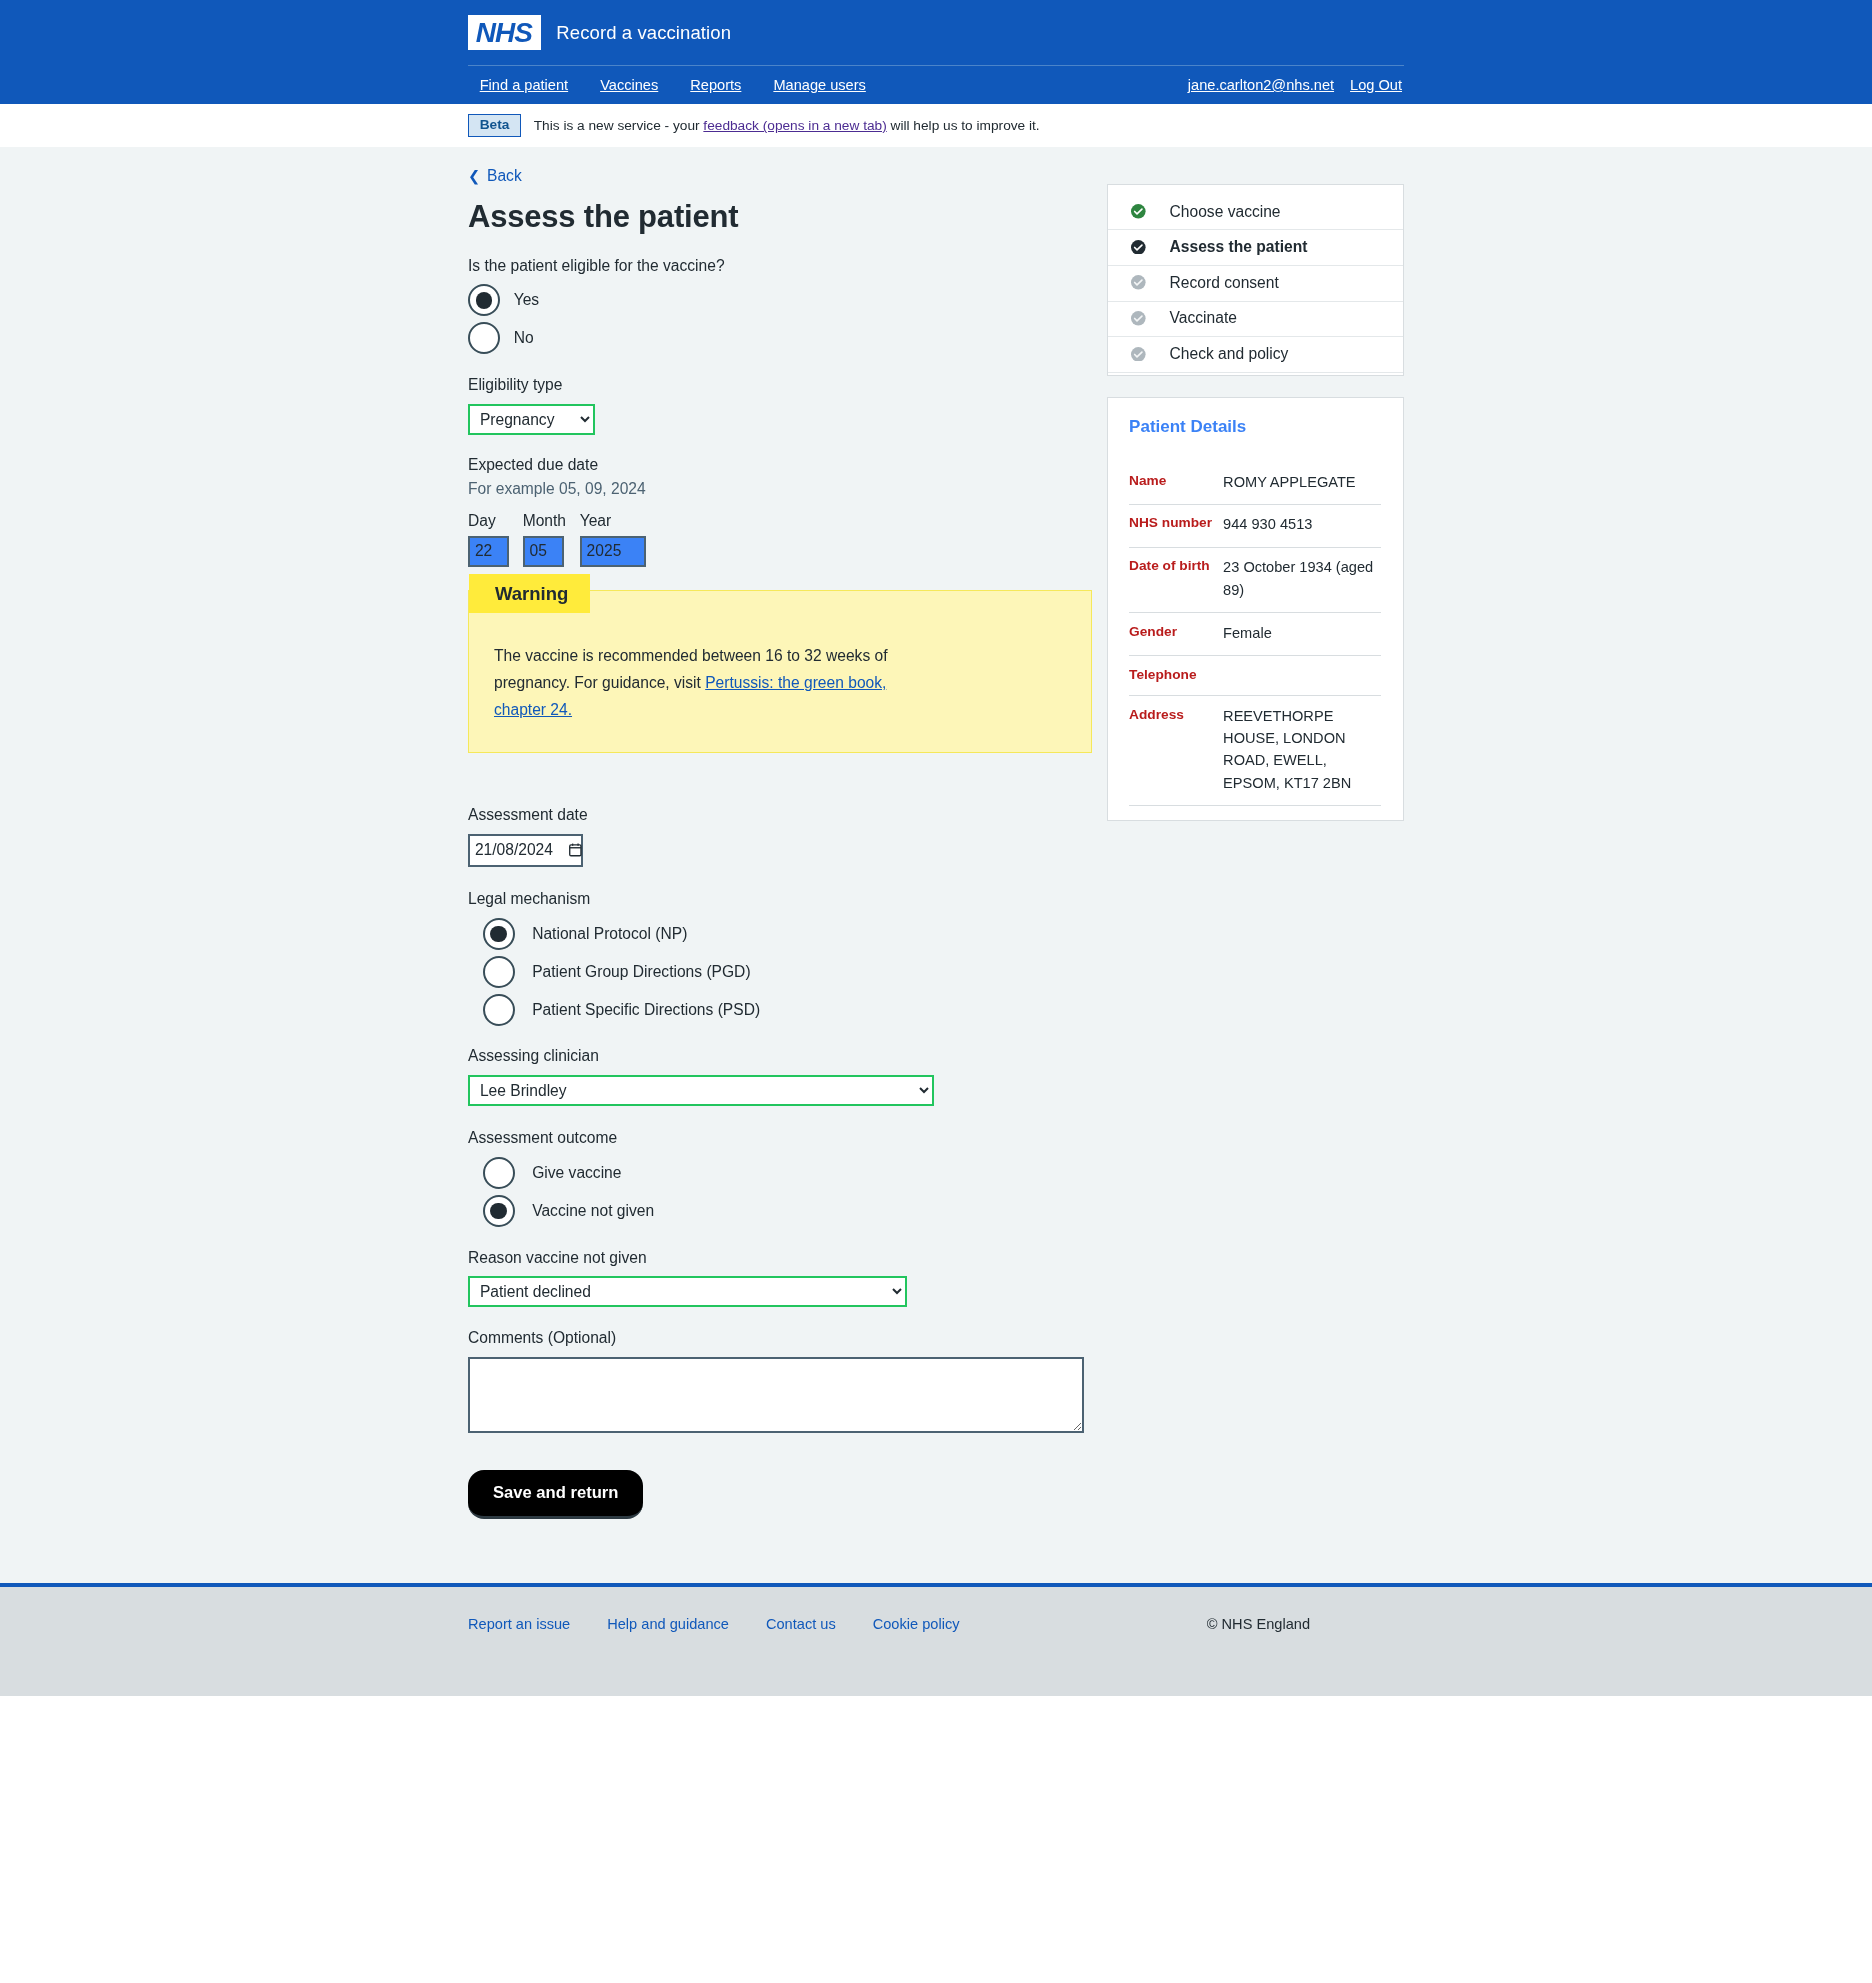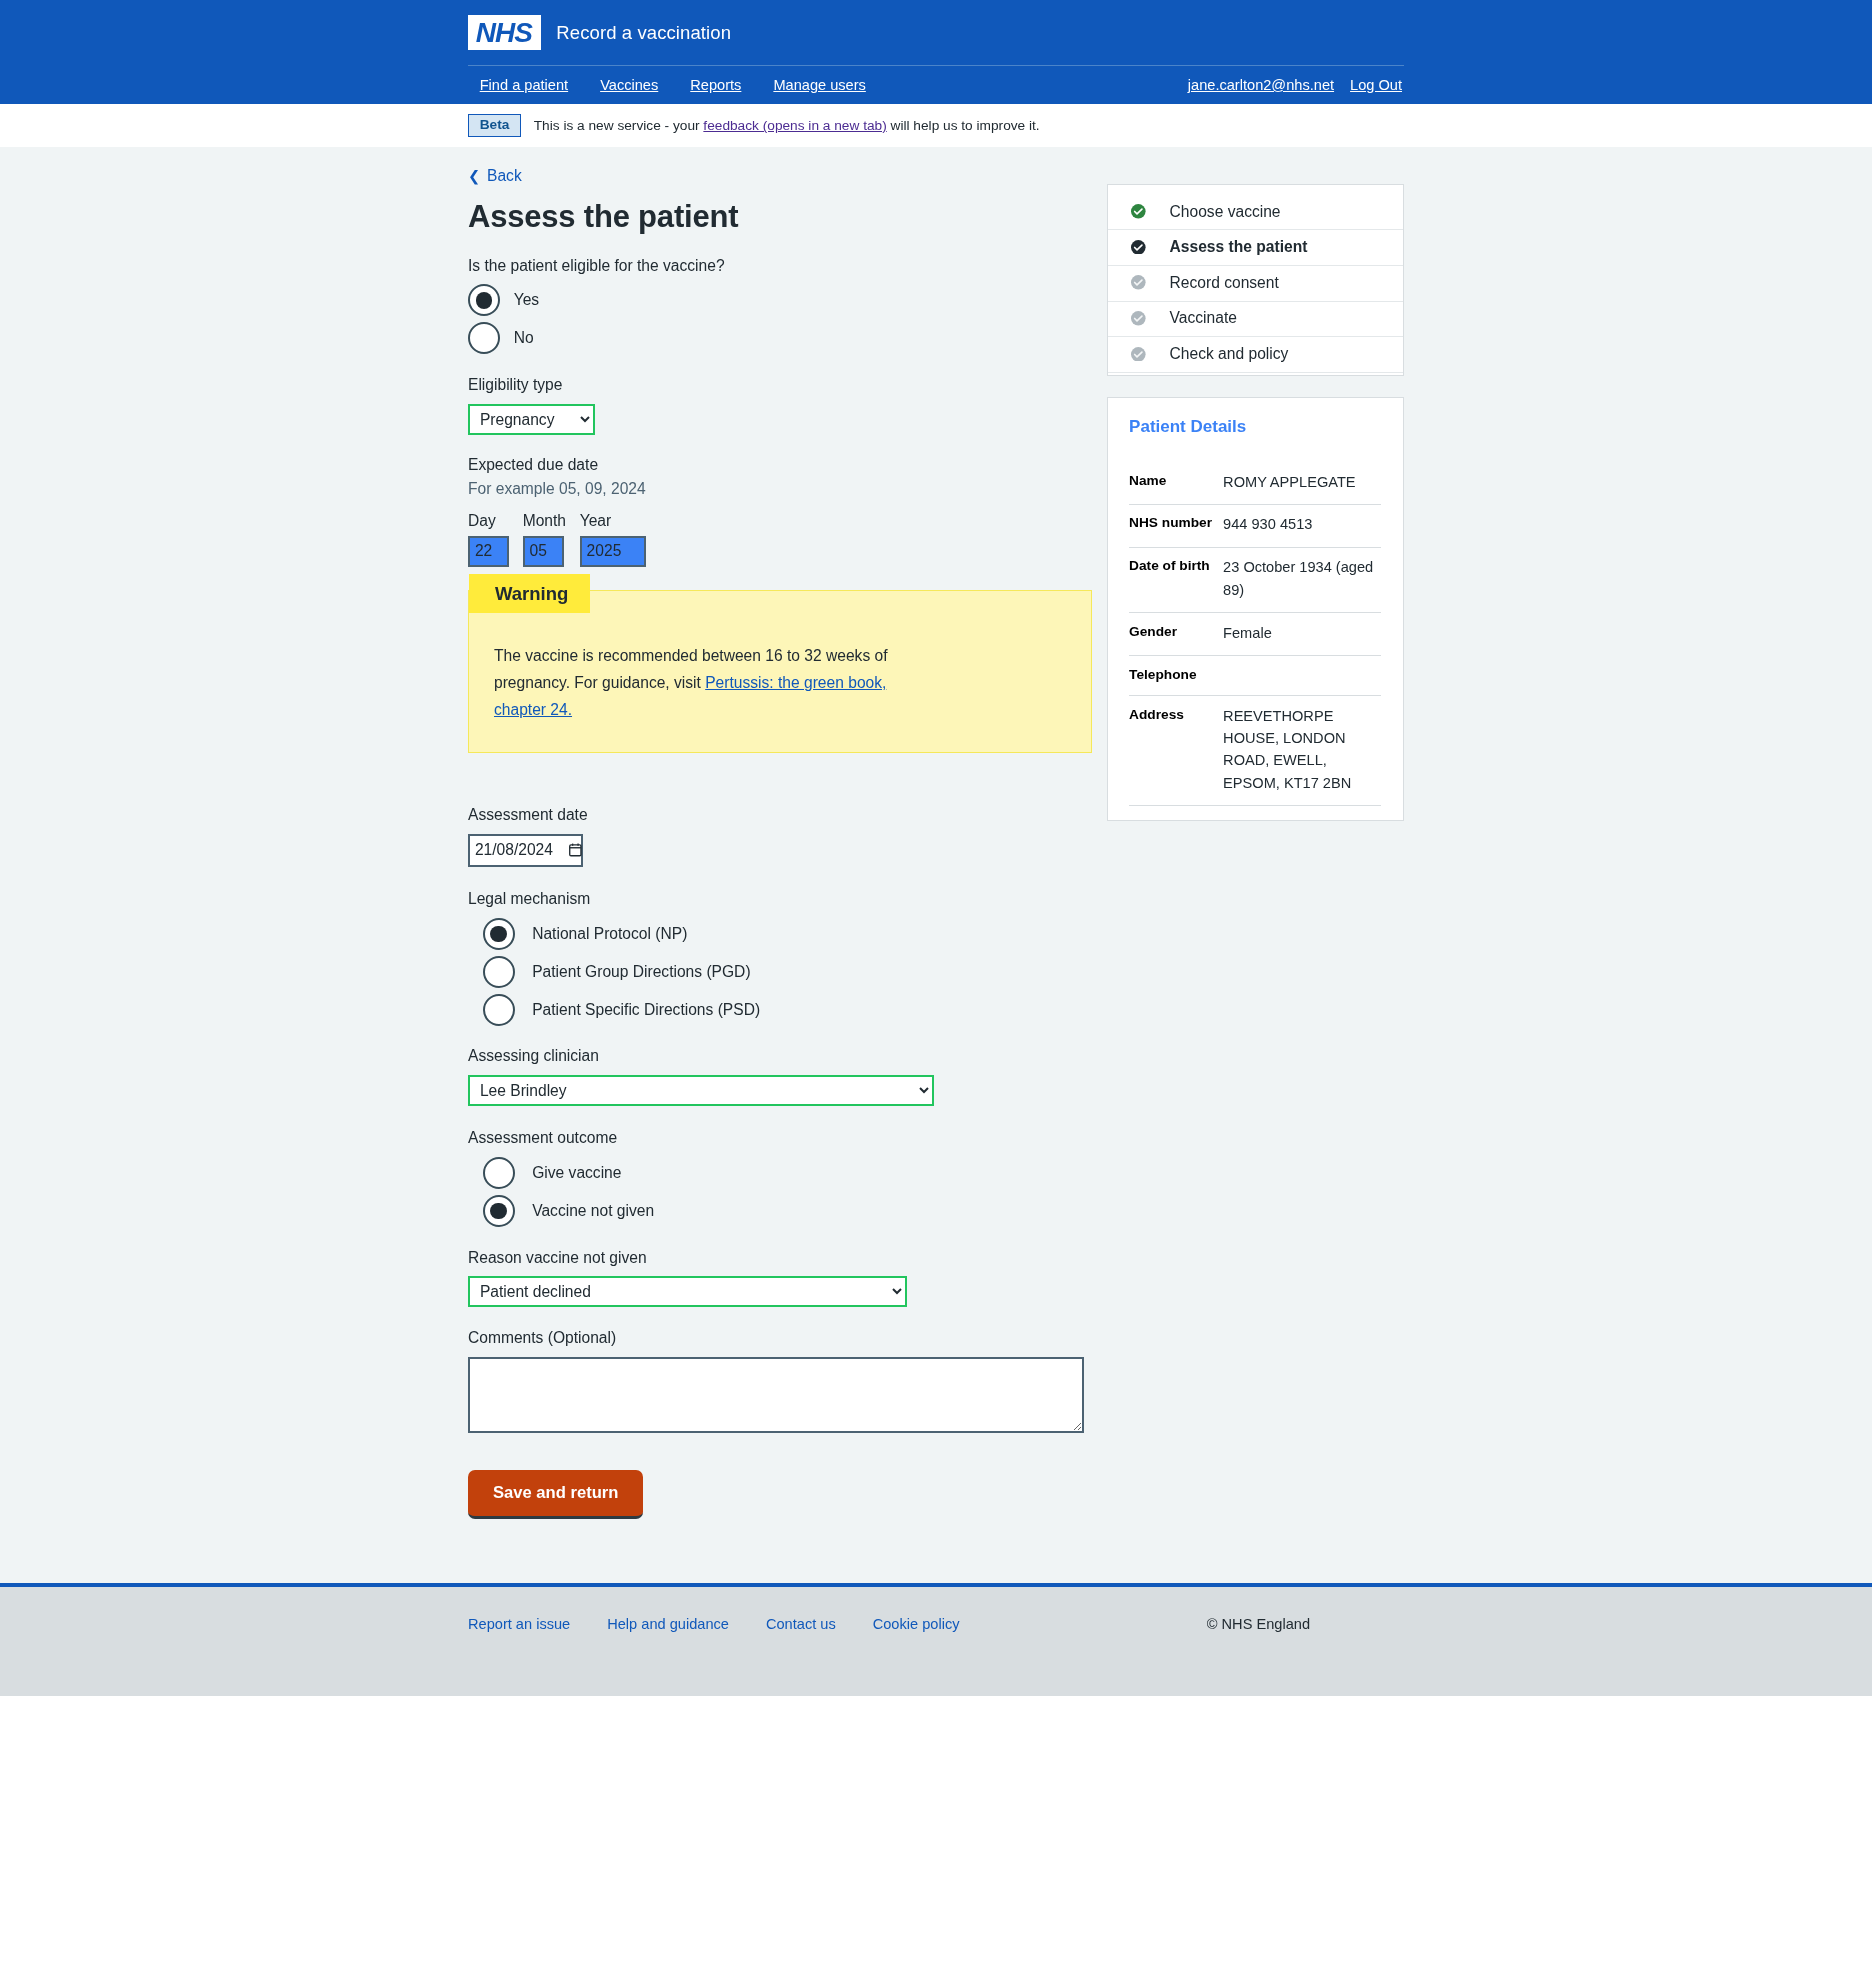--- a/index.html
+++ b/index.html
@@ -222,28 +222,28 @@
     font-family: "Liberation Sans", sans-serif;
     font-size: 15.6px;
     padding: 5.9px;
     border-radius: 0;
     resize: vertical;
     display: block;
     margin-bottom: 37px;
   }
 
   .btn-save {
-    background: #c2410c;
+    background: #000000;
     color: #ffffff;
     font-family: "Liberation Sans", sans-serif;
     font-weight: bold;
     font-size: 16.6px;
     border: none;
     border-bottom: 3.9px solid #2d3a42;
-    border-radius: 7px;
+    border-radius: 16px;
     padding: 13.7px 25px 12.7px;
     cursor: pointer;
   }
 
   
   .card {
     background: #ffffff;
     border: 1px solid #d8dde0;
     margin-bottom: 21.5px;
   }
@@ -266,21 +266,21 @@
     font-size: 17px;
     font-weight: bold;
     margin: 0 0 25px 0;
     color: #3b82f6;
   }
   table.pd { width: 100%; border-collapse: collapse; }
   table.pd th {
     text-align: left;
     font-size: 13.7px;
     font-weight: bold;
-    color: #000000;
+    color: #b91c1c;
     vertical-align: top;
     padding: 8.8px 9.8px 10.7px 0;
     border-bottom: 1px solid #d8dde0;
     width: 94px;
     line-height: 19.5px;
   }
   table.pd td {
     font-size: 14.6px;
     color: #212b32;
     vertical-align: top;

